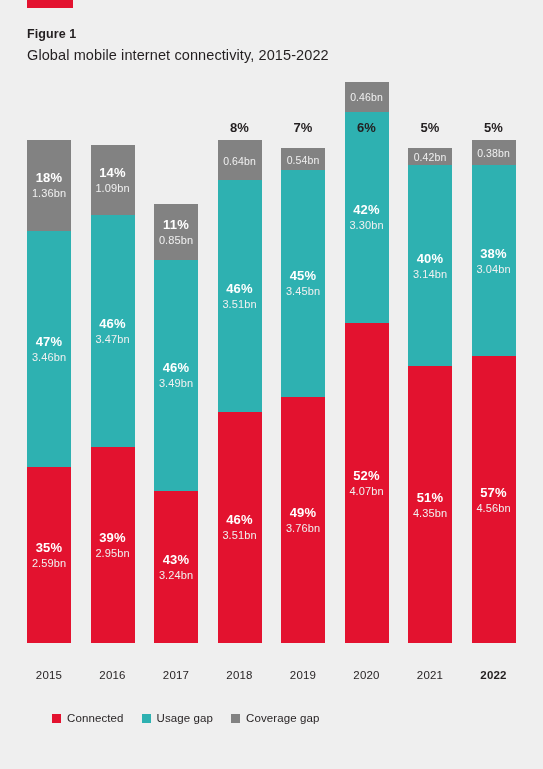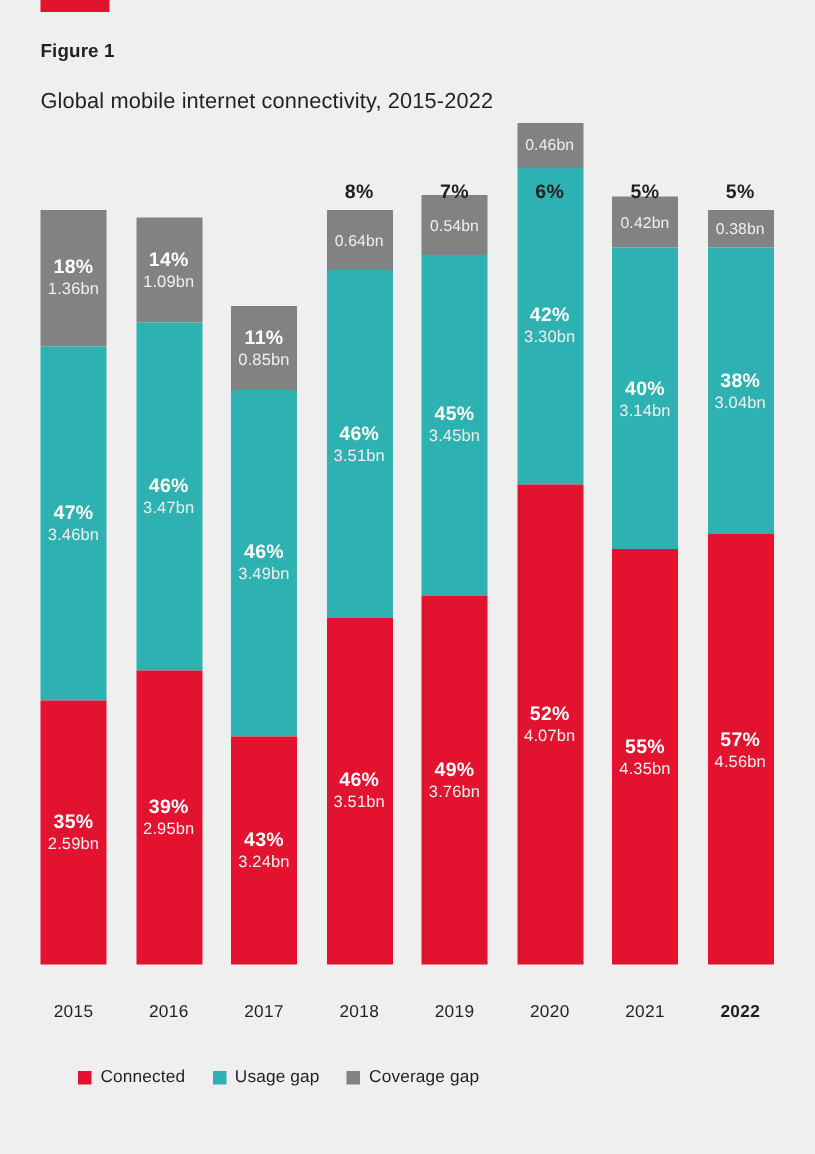--- a/index.html
+++ b/index.html
@@ -41,21 +41,21 @@
     line-height: 16px;
     letter-spacing: 0.1px;
     color: #231f20;
   }
   .fig-title {
     font-size: 14.5px;
     font-weight: normal;
     line-height: 20px;
     letter-spacing: 0.1px;
     color: #231f20;
-    margin-top: 16px;
+    margin-top: 3px;
   }
 
   
   .chart {
     position: absolute;
     left: 27px;
     top: 140px;
     width: 489px;
     height: 540px;
   }
@@ -241,21 +241,21 @@
             </div>
             <div class="seg connected" style="height: 231.38px;">
               <span class="pct">46%</span>
               <span class="abs">3.51bn</span>
             </div>
           </div>
           <div class="above-pct" style="top: -20px;">8%</div>
         </div>
         <div class="bar-col" style="left: 254px;">
           <div class="bar-stack">
-            <div class="seg coverage compact" style="height: 40px;">
+            <div class="seg coverage compact" style="height: 22px;">
               <span class="abs">0.54bn</span>
             </div>
             <div class="seg usage" style="height: 226.35px;">
               <span class="pct">45%</span>
               <span class="abs">3.45bn</span>
             </div>
             <div class="seg connected" style="height: 246.47px; text-align: center;">
               <span class="pct">49%</span>
               <span class="abs">3.76bn</span>
             </div>
@@ -273,29 +273,29 @@
             </div>
             <div class="seg connected" style="height: 320px;">
               <span class="pct">52%</span>
               <span class="abs">4.07bn</span>
             </div>
           </div>
           <div class="above-pct" style="top: -20px;">6%</div>
         </div>
         <div class="bar-col" style="left: 381px;">
           <div class="bar-stack">
-            <div class="seg coverage compact" style="height: 34px;">
+            <div class="seg coverage compact" style="height: 17px;">
               <span class="abs">0.42bn</span>
             </div>
             <div class="seg usage" style="height: 201.2px;">
               <span class="pct">40%</span>
               <span class="abs">3.14bn</span>
             </div>
             <div class="seg connected" style="height: 276.65px;">
-              <span class="pct">55%</span>
+              <span class="pct">51%</span>
               <span class="abs">4.35bn</span>
             </div>
           </div>
           <div class="above-pct" style="top: -20px;">5%</div>
         </div>
         <div class="bar-col" style="left: 444.5px;">
           <div class="bar-stack">
             <div class="seg coverage compact" style="height: 25.15px;">
               <span class="abs">0.38bn</span>
             </div>

